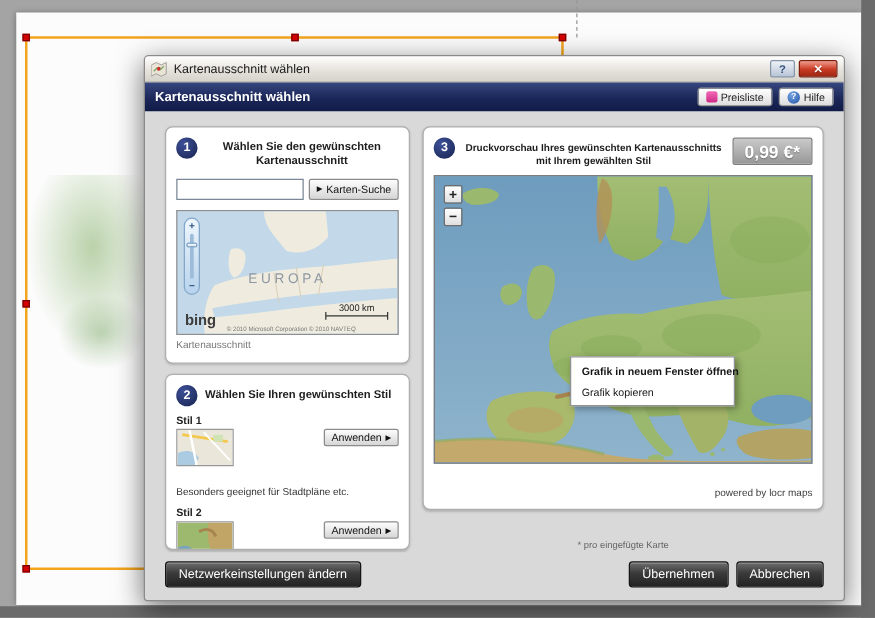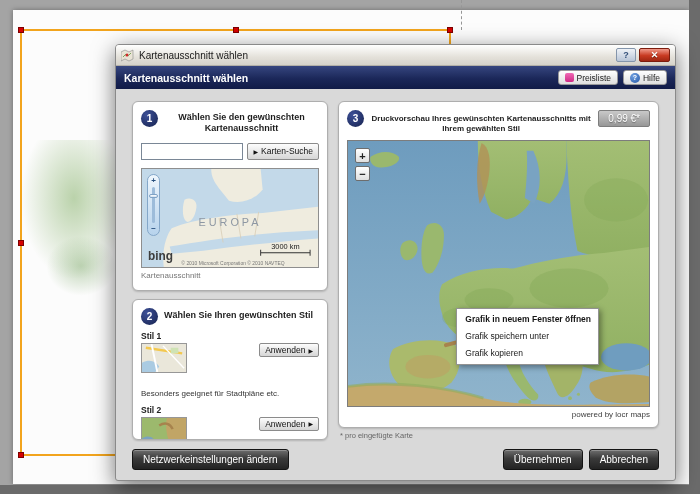--- a/index.html
+++ b/index.html
@@ -77,35 +77,35 @@
   .caption { font-size:8px; color:#777; margin-top:3px; }
 
   .stil-name { font-size:8.5px; font-weight:bold; color:#222; margin:6px 0 2px; }
   .stil-row { display:flex; align-items:flex-start; gap:6px; }
   .thumb { width:46px; height:30px; border:1px solid #979797; display:block; overflow:hidden; flex:0 0 auto; }
   .thumb svg { display:block; width:100%; height:100%; }
   .anw { margin-left:auto; }
   .stil-desc { font-size:8px; color:#333; margin-top:16px; line-height:1.2; }
 
   .price-badge { margin-left:auto; flex:0 0 auto; background:linear-gradient(#c9c9c9,#979797); border:1px solid #7d7d7d;
-    color:#fff; font-size:10px; font-weight:normal; padding:2px 9px; border-radius:2px; text-shadow:0 1px 1px rgba(0,0,0,.35); }
+    color:#fff; font-size:14px; font-weight:bold; padding:2px 9px; border-radius:2px; text-shadow:0 1px 1px rgba(0,0,0,.35); }
 
   .bigmap { flex:1; position:relative; border:1px solid #7c7c7c; overflow:hidden; margin-top:6px; background:#7da4c2; }
   .bigmap > svg { position:absolute; inset:0; width:100%; height:100%; }
   .zoom-btns { position:absolute; left:7px; top:7px; display:flex; flex-direction:column; gap:3px; }
   .zoom-btns button { width:15px; height:15px; background:linear-gradient(#ffffff,#dfdfdf); border:1px solid #6d6d6d;
     border-radius:2px; font-size:11px; line-height:10px; font-weight:bold; color:#222; display:flex; align-items:center;
     justify-content:center; padding:0; font-family:inherit; }
-  .ctx-menu { position:absolute; left:36%; top:63%; width:143px; background:#fff; border:1px solid #929292;
+  .ctx-menu { position:absolute; left:36%; top:63%; width:132px; background:#fff; border:1px solid #929292;
     box-shadow:2px 2px 6px rgba(0,0,0,.4); padding:2px; }
   .ctx-item { font-size:8.5px; color:#161616; padding:3.5px 6px; white-space:nowrap; }
   .ctx-item.first { font-weight:bold; }
 
-  .powered { text-align:right; font-size:8px; color:#3d3d3d; padding-top:3px; }
-  .price-note { text-align:left; font-size:7.5px; color:#666; padding:3px 2px 0; }
+  .powered { text-align:right; font-size:8px; color:#3d3d3d; padding-top:19px; }
+  .price-note { text-align:center; font-size:7.5px; color:#666; padding:3px 2px 0;margin-top:20px; }
 
   .dlg-footer { flex:0 0 auto; display:flex; align-items:center; gap:6px; padding:7px 16px 10px; }
   .dlg-footer .spacer { flex:1; }
   .dark-btn { background:linear-gradient(#6e6e6e,#3a3a3a 45%,#232323); border:1px solid #141414; color:#fff; font-size:10px;
     padding:4px 10px; border-radius:3px; box-shadow:inset 0 1px 0 rgba(255,255,255,.25); font-family:inherit;text-align:center; }
 </style>
 </head>
 <body>
 
 <div class="workspace">
@@ -298,21 +298,20 @@
             <ellipse cx="120" cy="180" rx="20" ry="10" fill="#7ba34f" opacity="0.25"></ellipse>
           </svg>
 
           <div class="zoom-btns">
             <button>+</button>
             <button>−</button>
           </div>
 
           <div class="ctx-menu">
             <div class="ctx-item first">Grafik in neuem Fenster öffnen</div>
-            <div class="ctx-item">Grafik speichern unter</div>
             <div class="ctx-item">Grafik kopieren</div>
           </div>
         </div>
 
         <div class="powered">powered by locr maps</div>
       </div>
       <div class="price-note">* pro eingefügte Karte</div>
     </div>
 
   </div>

